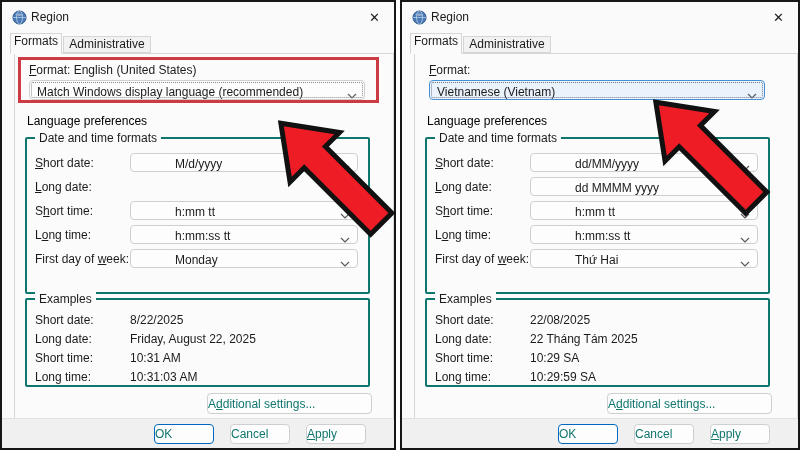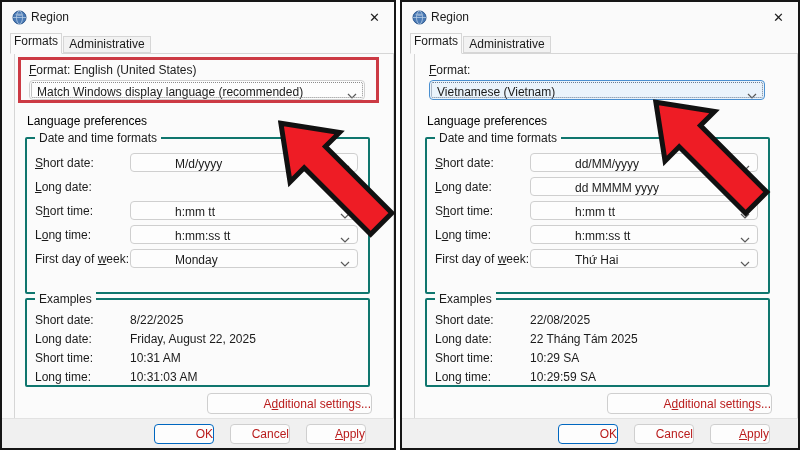--- a/index.html
+++ b/index.html
@@ -55,22 +55,22 @@
   .row{display:flex;align-items:center;height:19px;margin-bottom:5px;}
   .row .lbl{width:95px;white-space:nowrap;}
   .row .combo{flex:1;height:19px;padding-left:44px;}
 
   .g-ex{left:10px;top:244px;width:345px;height:89px;padding:10px 10px 0 8px;}
   .exrow{display:flex;align-items:center;height:19px;}
   .exrow .lbl{width:95px;white-space:nowrap;}
   .exrow .val{white-space:nowrap;}
 
   .btn{box-sizing:border-box;background:#fdfdfd;border:1px solid #cfcfcf;
-    border-radius:4px;display:flex;align-items:center;justify-content:flex-end;
-    font-size:12px;color:#b91c1c;}
+    border-radius:4px;display:flex;align-items:center;justify-content:flex-start;
+    font-size:12px;color:#0f766e;}
   .btn.default{border-color:#0067c0;}
   .additional{position:absolute;top:339px;left:192px;width:165px;height:21px;}
 
   .footer{position:absolute;left:0;right:0;bottom:0;height:30px;background:#f0f0f0;
     border-top:1px solid #e2e2e2;display:flex;align-items:center;
     justify-content:flex-end;gap:16px;padding:0 28px;box-sizing:border-box;}
   .footer .btn{width:60px;height:20px;}
 
   .ak{text-decoration:underline;}
 

